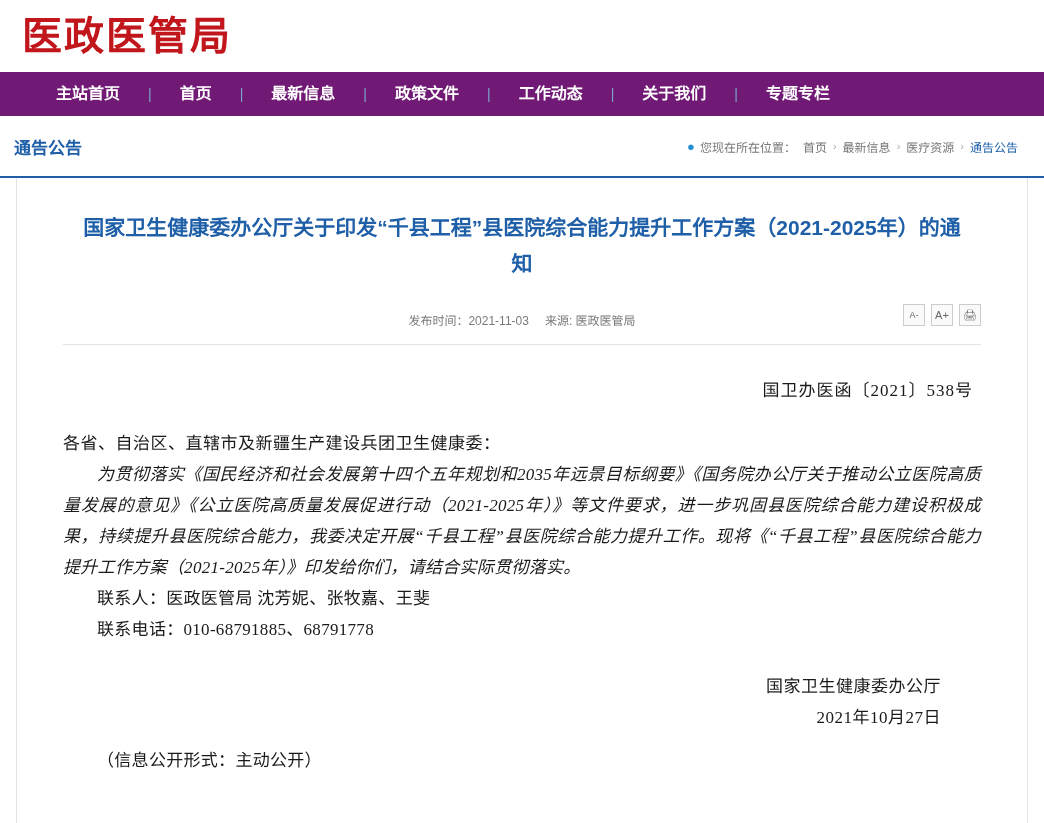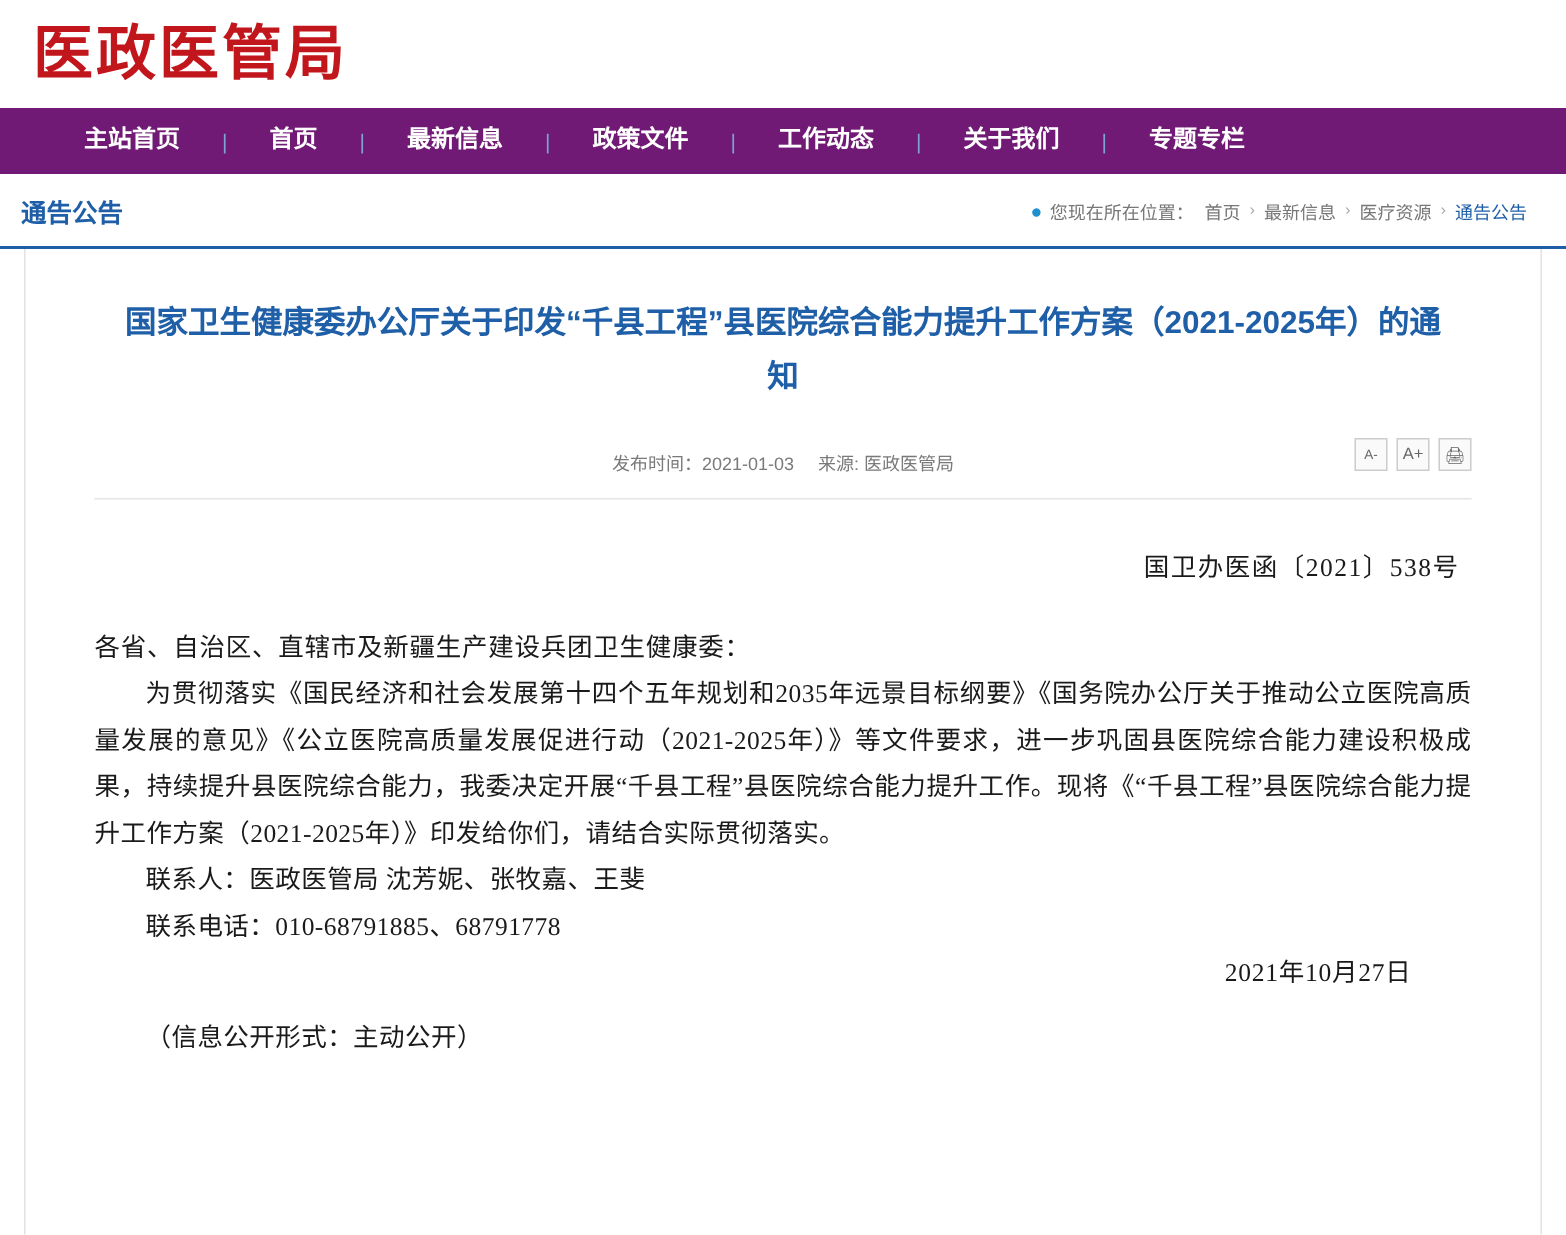--- a/index.html
+++ b/index.html
@@ -53,21 +53,21 @@
   }
   .nav-sep {
     color: #7ba4d0;
     font-size: 14px;
     padding: 0 2px;
     line-height: 44px;
   }
 
   
   .sub-bar {
-    height: 50px;
+    height: 62px;
     background: #ffffff;
     display: flex;
     align-items: center;
     justify-content: space-between;
     padding: 0 26px 0 14px;
     box-sizing: border-box;
     border-bottom: 2px solid #1f5fa8;
     position: relative;
   }
   .column-title {
@@ -174,20 +174,21 @@
   }
   .doc-salutation {
     text-align: justify;
     letter-spacing: 0.5px;
   }
   .doc-para {
     text-indent: 2em;
     text-align: justify;
     text-justify: inter-ideograph;
     letter-spacing: 0.3px;
+    font-style: italic;
   }
   .doc-contact {
     text-indent: 2em;
     letter-spacing: 0.3px;
   }
   .doc-sign {
     text-align: right;
     margin-top: 26px;
     padding-right: 40px;
     letter-spacing: 0.5px;
@@ -241,35 +242,36 @@
   </div>
 </div>
 
 <div class="article-wrap">
   <div class="article">
 
     <h1 class="article-title">国家卫生健康委办公厅关于印发“千县工程”县医院综合能力提升工作方案（2021-2025年）的通知</h1>
 
     <div class="meta-row">
       <div class="meta-text">
-        <span>发布时间：</span><span>2021-01-03</span><span class="sep"></span><span>来源:</span>&nbsp;<span>医政医管局</span>
+        <span>发布时间：</span><span>2021-11-03</span><span class="sep"></span><span>来源:</span>&nbsp;<span>医政医管局</span>
       </div>
       <div class="meta-tools">
         <div class="tool-box small">A-</div>
         <div class="tool-box">A+</div>
         <div class="tool-box">🖨</div>
       </div>
     </div>
 
     <div class="divider"></div>
 
     <div class="doc-body">
       <div class="doc-number">国卫办医函〔2021〕538号</div>
       <div class="doc-salutation">各省、自治区、直辖市及新疆生产建设兵团卫生健康委：</div>
       <div class="doc-para">为贯彻落实《国民经济和社会发展第十四个五年规划和2035年远景目标纲要》《国务院办公厅关于推动公立医院高质量发展的意见》《公立医院高质量发展促进行动（2021-2025年）》等文件要求，进一步巩固县医院综合能力建设积极成果，持续提升县医院综合能力，我委决定开展“千县工程”县医院综合能力提升工作。现将《“千县工程”县医院综合能力提升工作方案（2021-2025年）》印发给你们，请结合实际贯彻落实。</div>
       <div class="doc-contact">联系人：医政医管局 沈芳妮、张牧嘉、王斐</div>
       <div class="doc-contact">联系电话：010-68791885、68791778</div>
+      <div class="doc-sign">国家卫生健康委办公厅</div>
       <div class="doc-date">2021年10月27日</div>
       <div class="doc-footnote">（信息公开形式：主动公开）</div>
     </div>
 
   </div>
 </div>
 
 </body></html>

